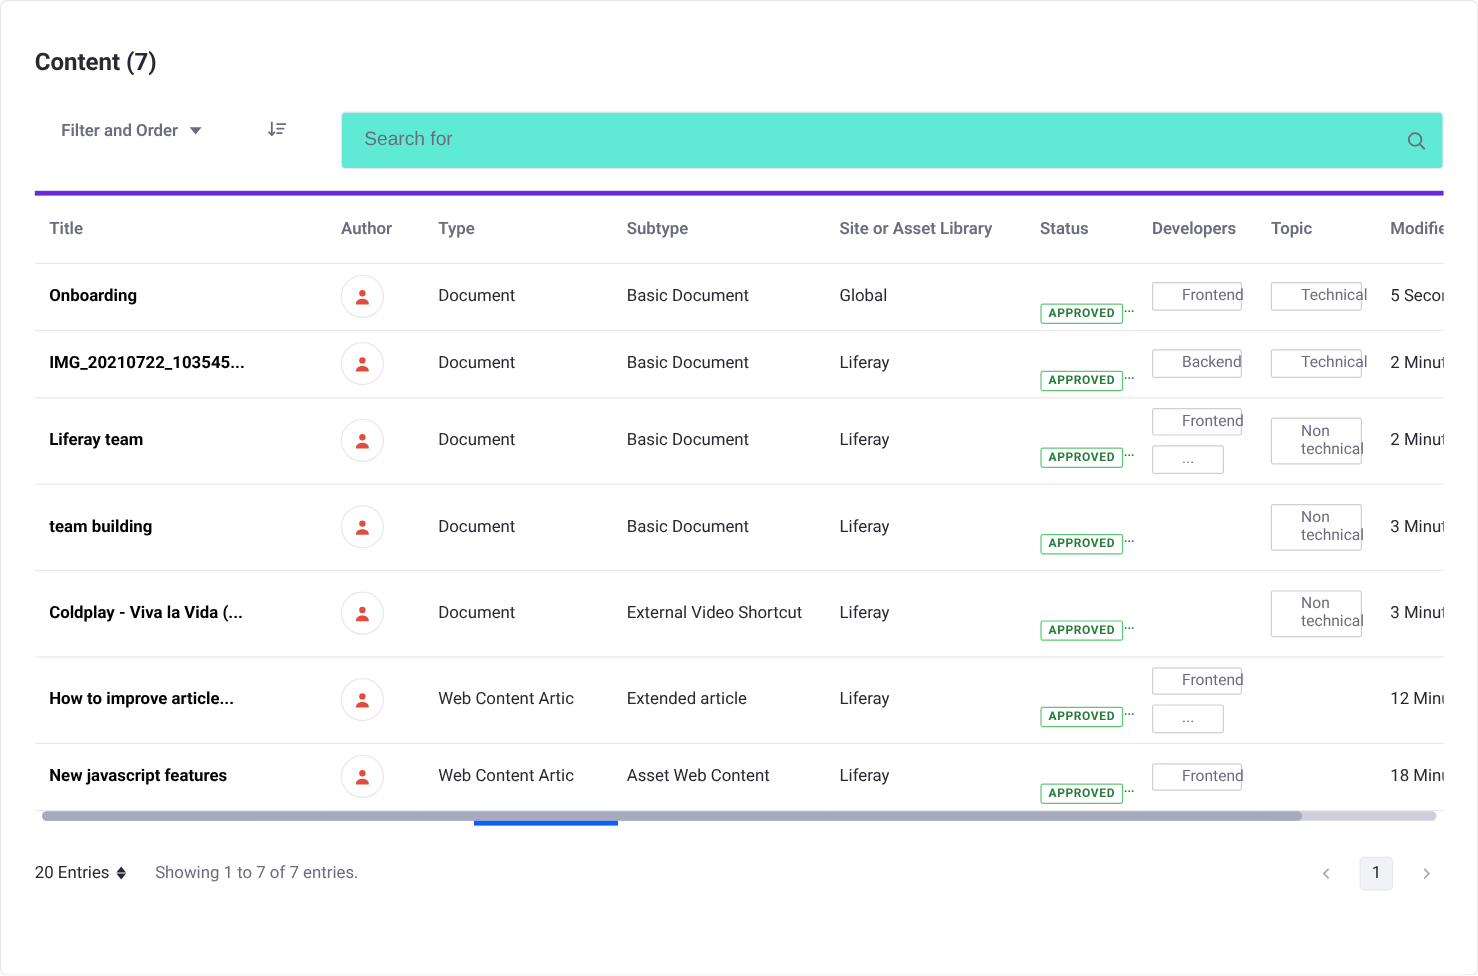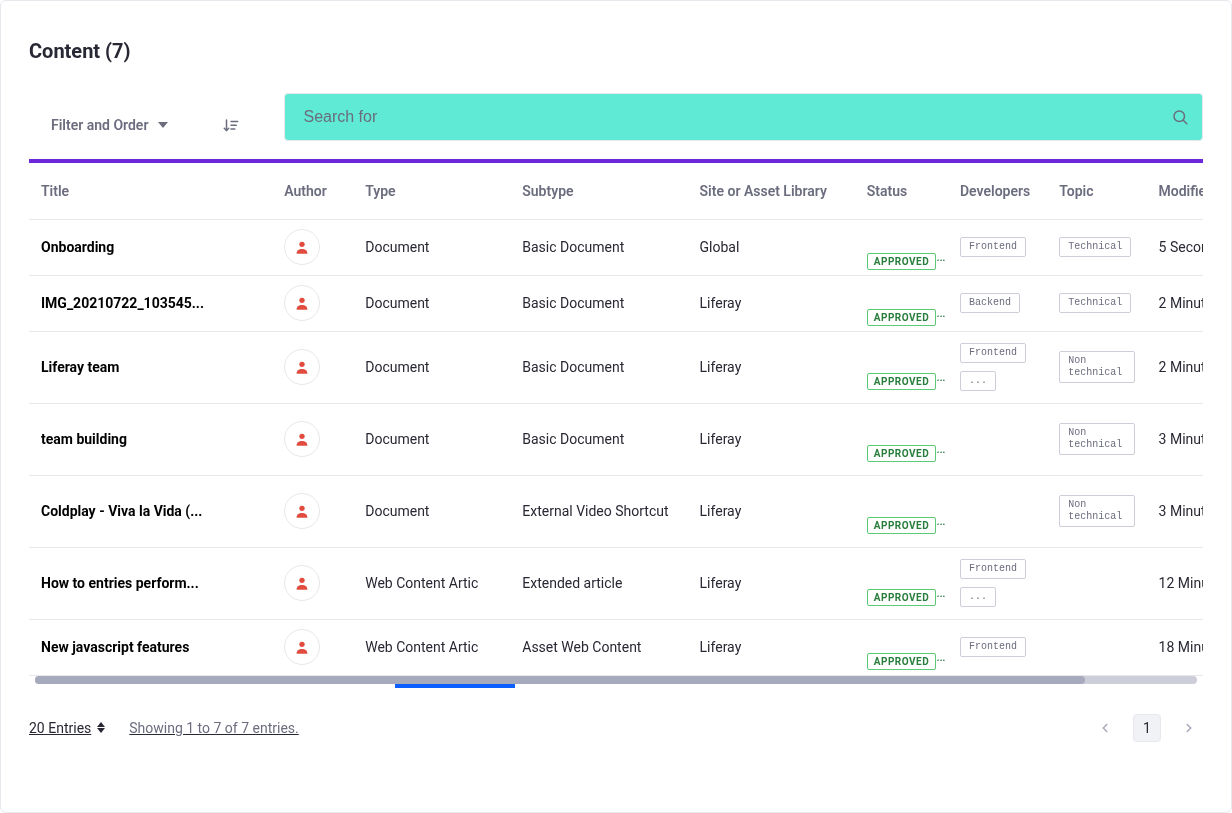--- a/index.html
+++ b/index.html
@@ -20,21 +20,21 @@
     overflow: hidden;
   }
   .page-title {
     font-size: 20px;
     font-weight: 700;
     margin: 10px 0 20px 0;
     color: #272833;
   }
   .toolbar {
     display: flex;
-    align-items: flex-end;
+    align-items: flex-start;
     gap: 38px;
     padding: 10px 0 18px 0;
   }
   .filter-order {
     display: inline-flex;
     align-items: center;
     gap: 10px;
     color: #6b6c7e;
     font-weight: 600;
     padding: 8px 10px;
@@ -144,28 +144,27 @@
     letter-spacing: 0.5px;
     text-transform: uppercase;
     padding: 2px 6px;
     border-radius: 2px;
     margin-top: 28px;
   }
   .tag {
     display: inline-block;
     border: 1px solid #cdced9;
     color: #6b6c7e;
-    font-size: 10px;
+    font-size: 13px;
     line-height: 1.2;
-    padding: 3px 8px;
+    padding: 3px 24px;
     border-radius: 2px;
     margin: 2px 0;
     max-width: 100%;
     white-space: normal;
-    font-family: Liberation Mono, monospace;
   }
   .tag-stack {
     display: flex;
     flex-direction: column;
     align-items: flex-start;
     gap: 4px;
     padding: 6px 0;
   }
   tr.tall td { height: 72px; }
 
@@ -202,21 +201,20 @@
     display: flex;
     align-items: center;
     justify-content: space-between;
     padding-top: 28px;
     color: #272833;
   }
   .footer-left {
     display: flex;
     align-items: flex-end;
     gap: 24px;
-    text-decoration: underline;
   }
   .entries-count {
     display: inline-flex;
     align-items: center;
     gap: 6px;
     font-weight: 400;
     color: #272833;
   }
   .updown {
     display: inline-flex;
@@ -417,21 +415,21 @@
           <td class="type-cell">Document</td>
           <td class="subtype-cell">External Video Shortcut</td>
           <td class="site-cell">Liferay</td>
           <td><span class="status-badge">APPROVED</span></td>
           <td></td>
           <td><span class="tag">Non technical</span></td>
           <td class="modified-cell">3 Minutes Ago</td>
         </tr>
 
         <tr class="tall">
-          <td class="title-cell">How to entries perform...</td>
+          <td class="title-cell">How to improve article...</td>
           <td>
             <span class="avatar">
               <svg width="16" height="16" viewBox="0 0 24 24" fill="#e24c3f">
                   <circle cx="12" cy="8" r="4"></circle>
                   <path d="M4 21c0-4 4-6 8-6s8 2 8 6v1H4z"></path>
                 </svg>
             </span>
           </td>
           <td class="type-cell">Web Content Artic</td>
           <td class="subtype-cell">Extended article</td>

